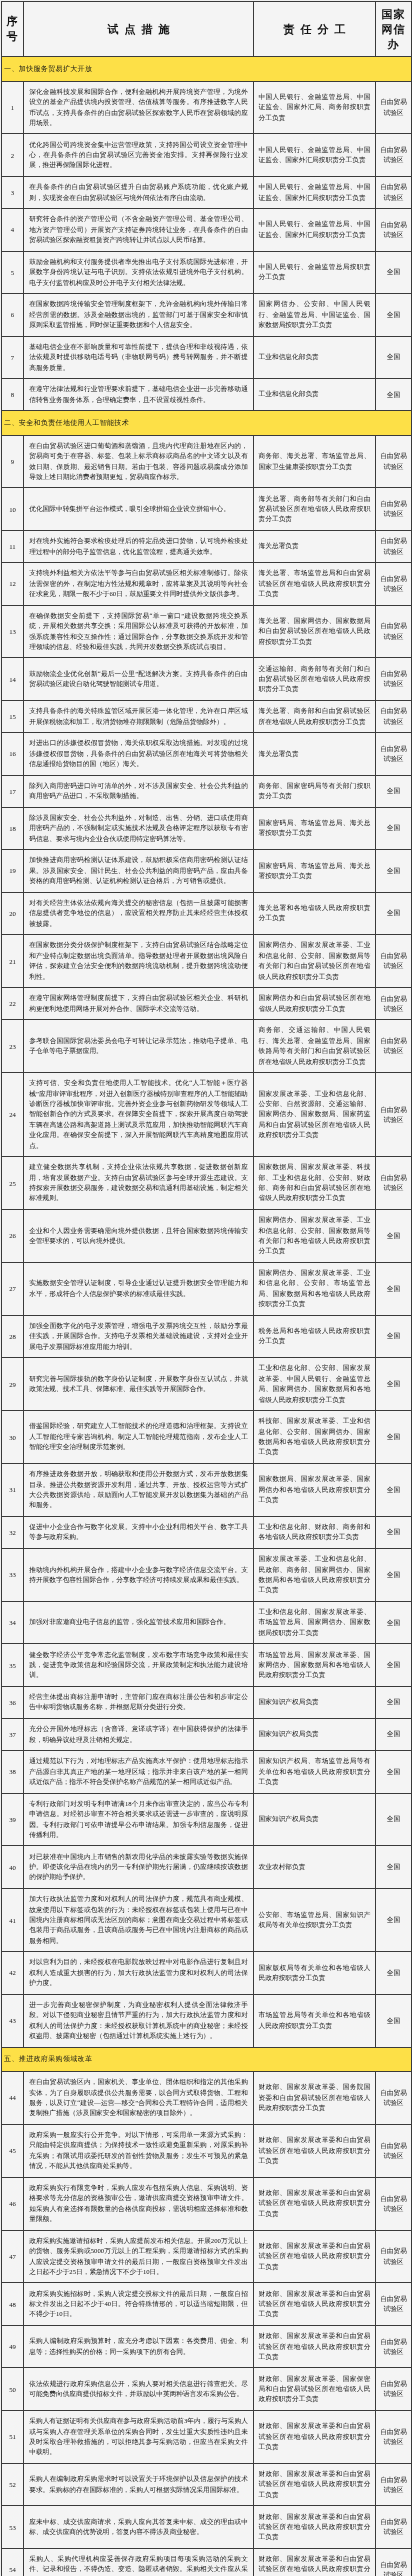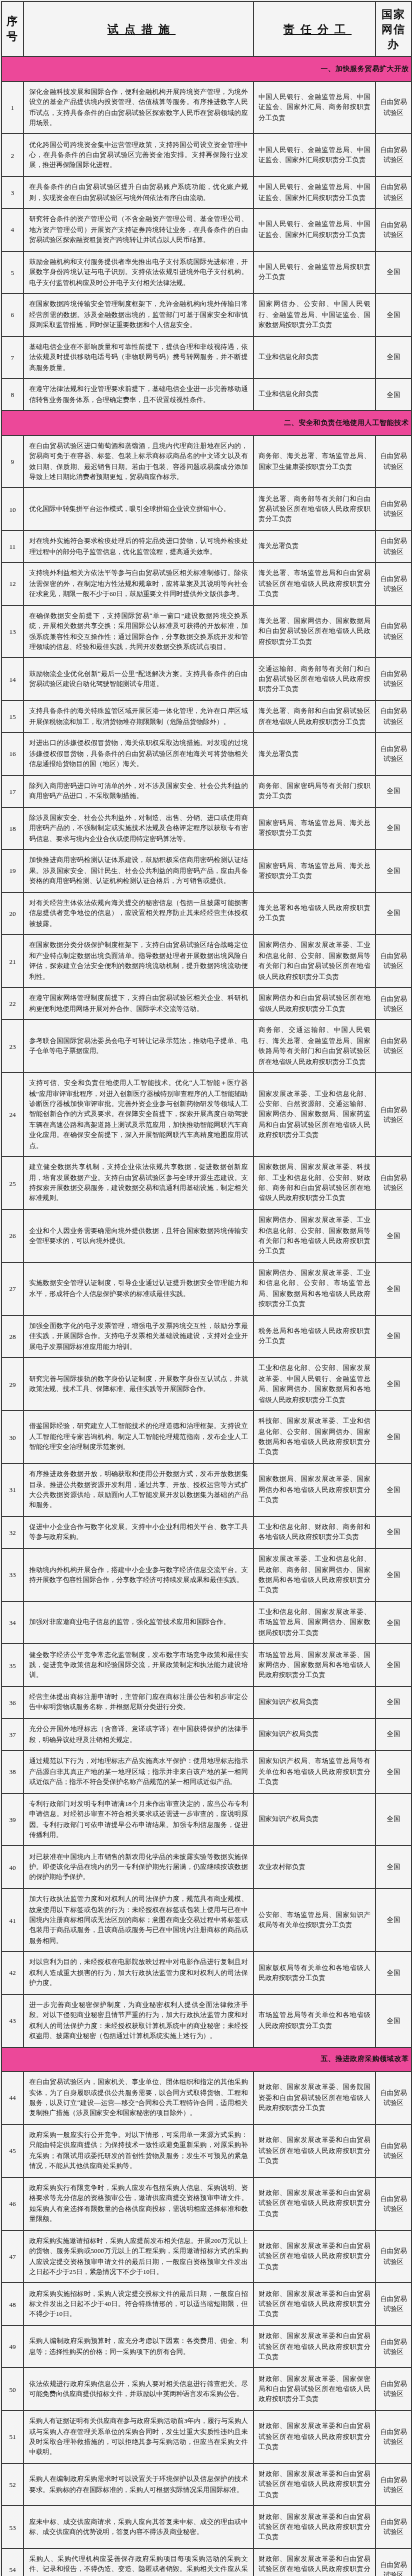--- a/index.html
+++ b/index.html
@@ -14,24 +14,24 @@
   }
   table.policy col.c-no { width:22px; }
   table.policy col.c-measure { width:230px; }
   table.policy col.c-resp { width:122px; }
   table.policy col.c-scope { width:36px; }
   th, td { border:1px solid #3a3a3a; vertical-align:middle; }
   th {
     font-size:11px; font-weight:bold; padding:4.6px 1px; text-align:center;
     letter-spacing:0.08em;
   }
-  th.spread { letter-spacing:0.55em; text-indent:0.55em;text-decoration:underline; }
+  th.spread { letter-spacing:0.55em; text-indent:0.55em; }
   tr.section-row td {
-    text-align:right; font-weight:bold; font-size:7px;
-    padding:6.7px 2.1px; letter-spacing:0.05em; background:#ec4899;
+    text-align:left; font-weight:normal; font-size:7px;
+    padding:6.7px 2.1px; letter-spacing:0.05em; background:#fde047;
   }
   td.no { text-align:center; font-size:6.7px; padding:2.1px 1px; }
   td.measure {
     text-align:justify; font-size:6.7px; line-height:1.55; padding:5.2px 5.2px;
   }
   td.responsibility {
     text-align:justify; font-size:6.7px; line-height:1.55; padding:5.2px 4.6px;
   }
   td.scope { text-align:center; font-size:6.7px; line-height:1.5; padding:2.1px 3.6px; }
 </style>

